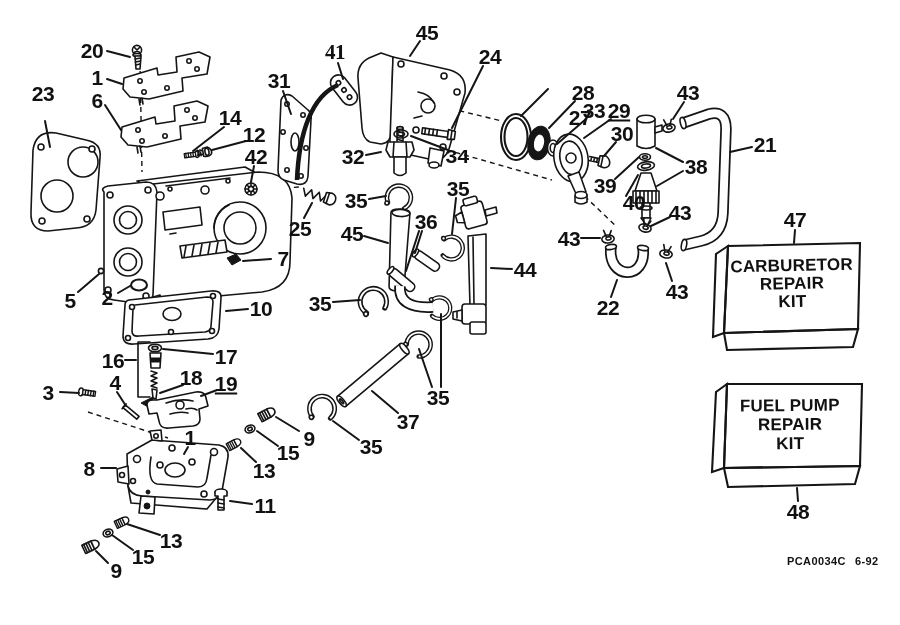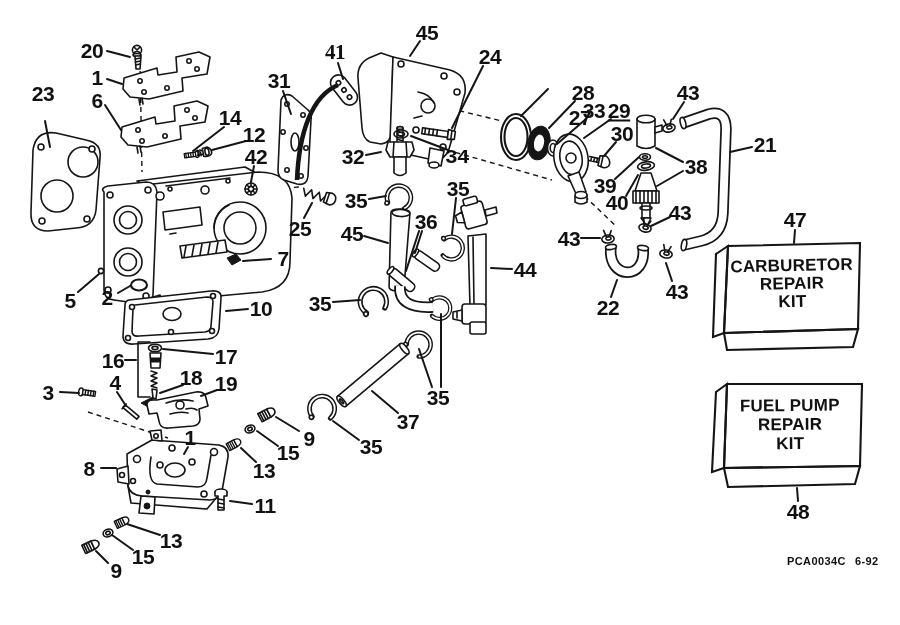--- a/index.html
+++ b/index.html
@@ -474,41 +474,41 @@
       <div class="callout" style="left: 490px; top: 56px;">24</div>
       <div class="callout" style="left: 580px; top: 80px; margin-top: 37px;">27</div>
       <div class="callout" style="left: 583px; top: 92px;">28</div>
       <div class="callout" style="left: 594px; top: 110px;">33</div>
       <div class="callout" style="left: 619px; top: 110px; text-decoration: underline;">29</div>
       <div class="callout" style="left: 622px; top: 133px;">30</div>
       <div class="callout" style="left: 688px; top: 92px;">43</div>
       <div class="callout" style="left: 765px; top: 144px; text-align: center;">21</div>
       <div class="callout" style="left: 696px; top: 166px;">38</div>
       <div class="callout" style="left: 605px; top: 185px;">39</div>
-      <div class="callout" style="left: 617px; top: 202px;">40</div>
+      <div class="callout" style="left: 634px; top: 202px;">40</div>
       <div class="callout" style="left: 680px; top: 212px;">43</div>
       <div class="callout" style="left: 569px; top: 238px;">43</div>
       <div class="callout" style="left: 608px; top: 307px;">22</div>
       <div class="callout" style="left: 677px; top: 291px;">43</div>
       <div class="callout" style="left: 525px; top: 269px;">44</div>
       <div class="callout" style="left: 353px; top: 156px;">32</div>
       <div class="callout" style="left: 457px; top: 157px; font-family: Liberation Mono, monospace;">34</div>
       <div class="callout" style="left: 300px; top: 228px;">25</div>
       <div class="callout" style="left: 356px; top: 200px;">35</div>
       <div class="callout" style="left: 352px; top: 233px;">45</div>
       <div class="callout" style="left: 426px; top: 221px;">36</div>
       <div class="callout" style="left: 458px; top: 188px;">35</div>
       <div class="callout" style="left: 320px; top: 303px;">35</div>
       <div class="callout" style="left: 438px; top: 397px;">35</div>
       <div class="callout" style="left: 408px; top: 421px;">37</div>
       <div class="callout" style="left: 371px; top: 446px;">35</div>
       <div class="callout" style="left: 113px; top: 360px;">16</div>
       <div class="callout" style="left: 226px; top: 356px;">17</div>
       <div class="callout" style="left: 191px; top: 377px;">18</div>
-      <div class="callout" style="left: 226px; top: 383px;">19</div>
+      <div class="callout" style="left: 226px; top: 383px; text-decoration: underline;">19</div>
       <div class="callout" style="left: 107px; top: 297px;">2</div>
       <div class="callout" style="left: 70px; top: 300px;">5</div>
       <div class="callout" style="left: 283px; top: 258px;">7</div>
       <div class="callout" style="left: 261px; top: 308px;">10</div>
       <div class="callout" style="left: 48px; top: 392px;">3</div>
       <div class="callout" style="left: 115px; top: 382px;">4</div>
       <div class="callout" style="left: 190px; top: 437px;">1</div>
       <div class="callout" style="left: 309px; top: 438px;">9</div>
       <div class="callout" style="left: 288px; top: 452px;">15</div>
       <div class="callout" style="left: 264px; top: 470px;">13</div>

